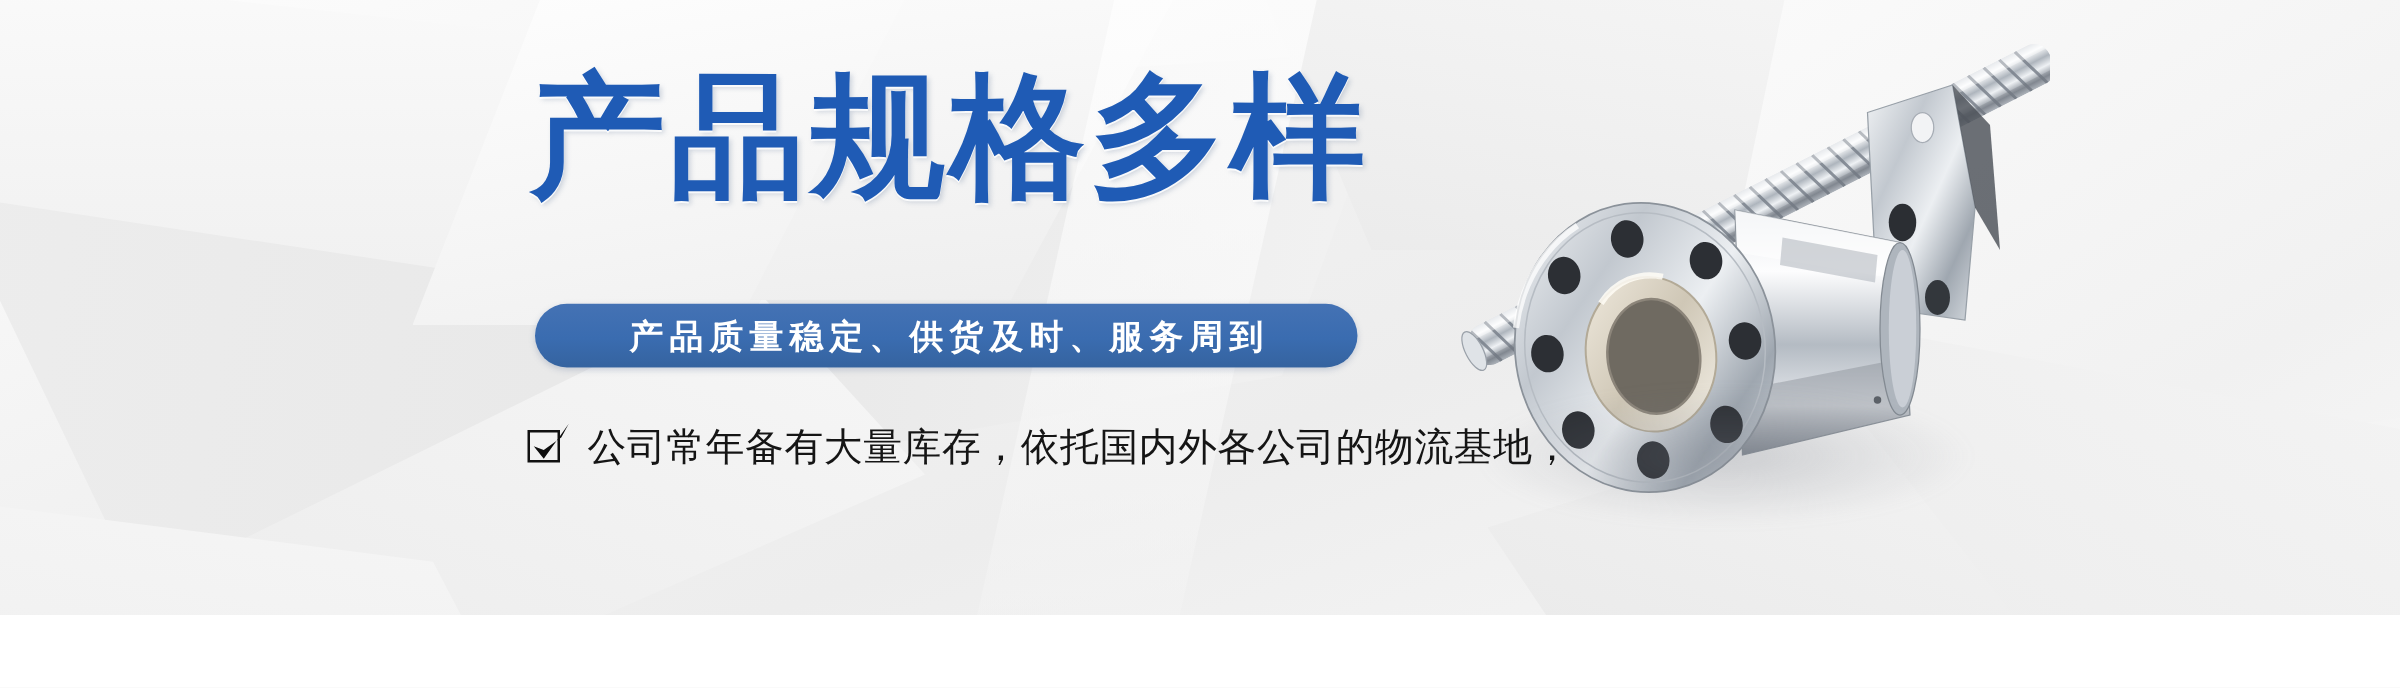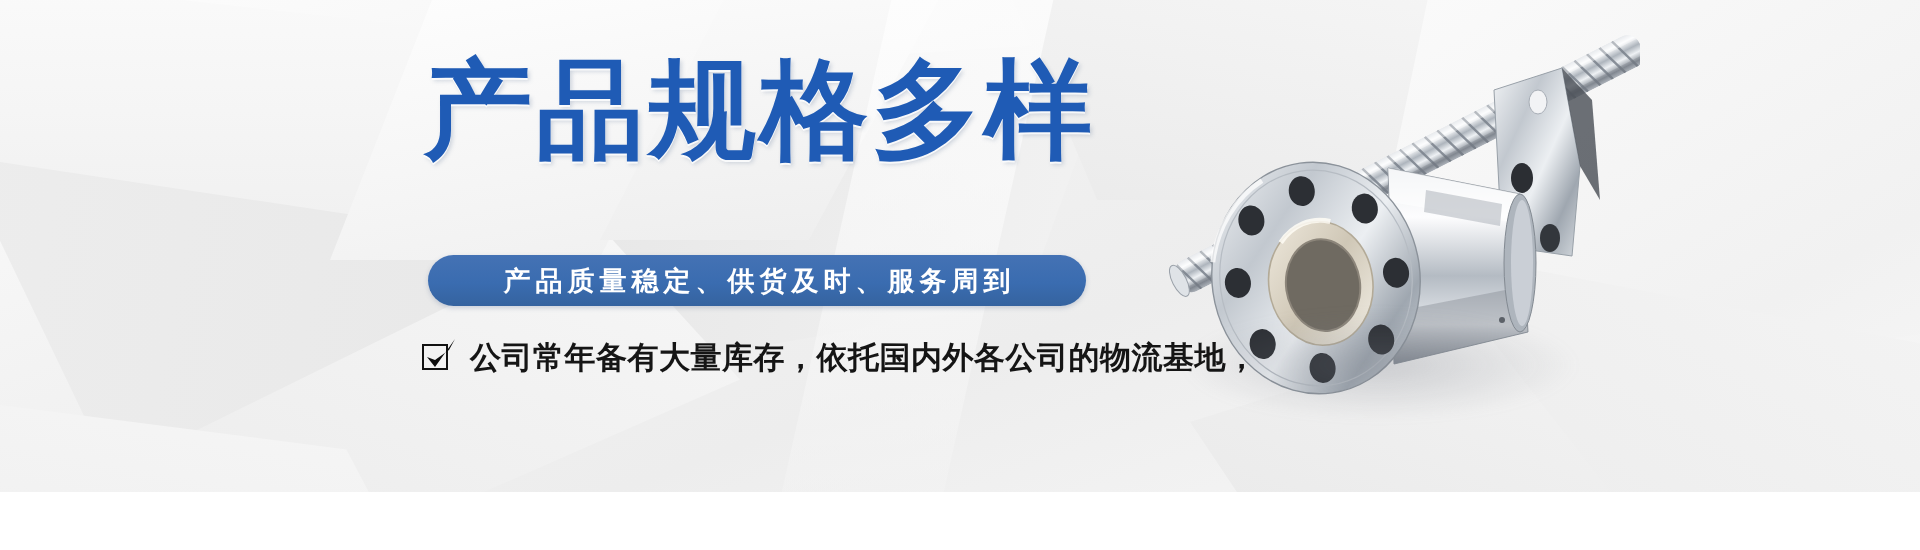--- a/index.html
+++ b/index.html
@@ -67,21 +67,21 @@
     font-family:"DejaVu Sans","Liberation Sans",sans-serif;
   }
 
   
   .pill{
     position:absolute;left:428px;top:243px;
     width:658px;height:51px;
     border-radius:26px;
     background:linear-gradient(180deg,#4472b4 0%,#3a6cb0 55%,#35639f 100%);
     box-shadow:0 2px 5px rgba(90,110,150,.28);
-    display:flex;align-items:center;justify-content:center;margin-top:12px;
+    display:flex;align-items:center;justify-content:center;
   }
   .pill-text{
     color:#ffffff;font-size:27px;font-weight:bold;
     letter-spacing:5px;white-space:nowrap;
     font-family:"DejaVu Sans","Liberation Sans",sans-serif;
     text-indent:5px;
   }
 
   
   .bullets{position:absolute;left:422px;top:326px;}
@@ -89,21 +89,21 @@
   .check-icon{
     position:relative;width:32px;height:32px;flex:0 0 32px;
     margin-right:16px;
   }
   .check-icon .box{
     position:absolute;left:0;top:2px;width:26px;height:26px;
     border:2.5px solid #111111;background:transparent;box-sizing:border-box;
   }
   .check-icon svg{position:absolute;left:-1px;top:-5px;}
   .bullet-text{
-    font-size:31px;color:#151515;font-weight:700;
+    font-size:31px;color:#151515;font-weight:400;
     letter-spacing:.5px;white-space:nowrap;
     font-family:"DejaVu Sans","Liberation Sans",sans-serif;
   }
 
   
   .product{position:absolute;left:1120px;top:10px;width:520px;height:440px;}
   .prod-shadow{
     position:absolute;left:60px;top:300px;width:400px;height:110px;
     background:radial-gradient(ellipse at 50% 50%,rgba(120,125,135,.30),rgba(255,255,255,0) 70%);
     filter:blur(6px);

